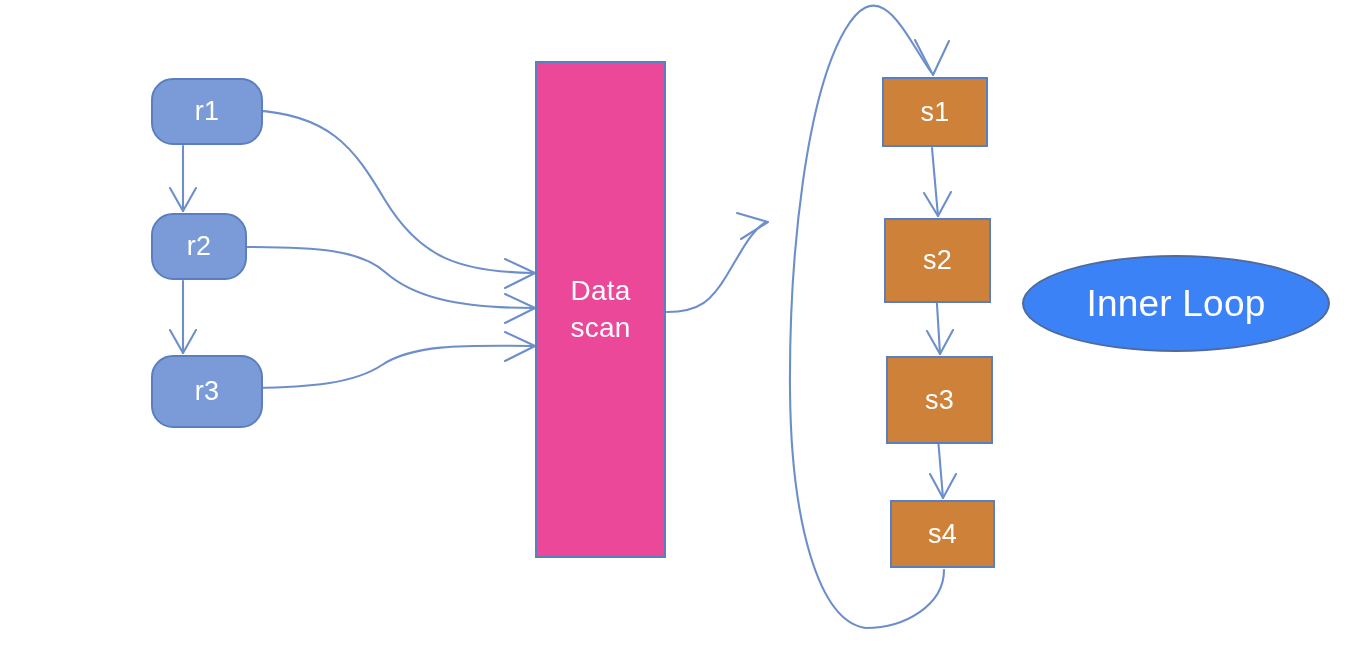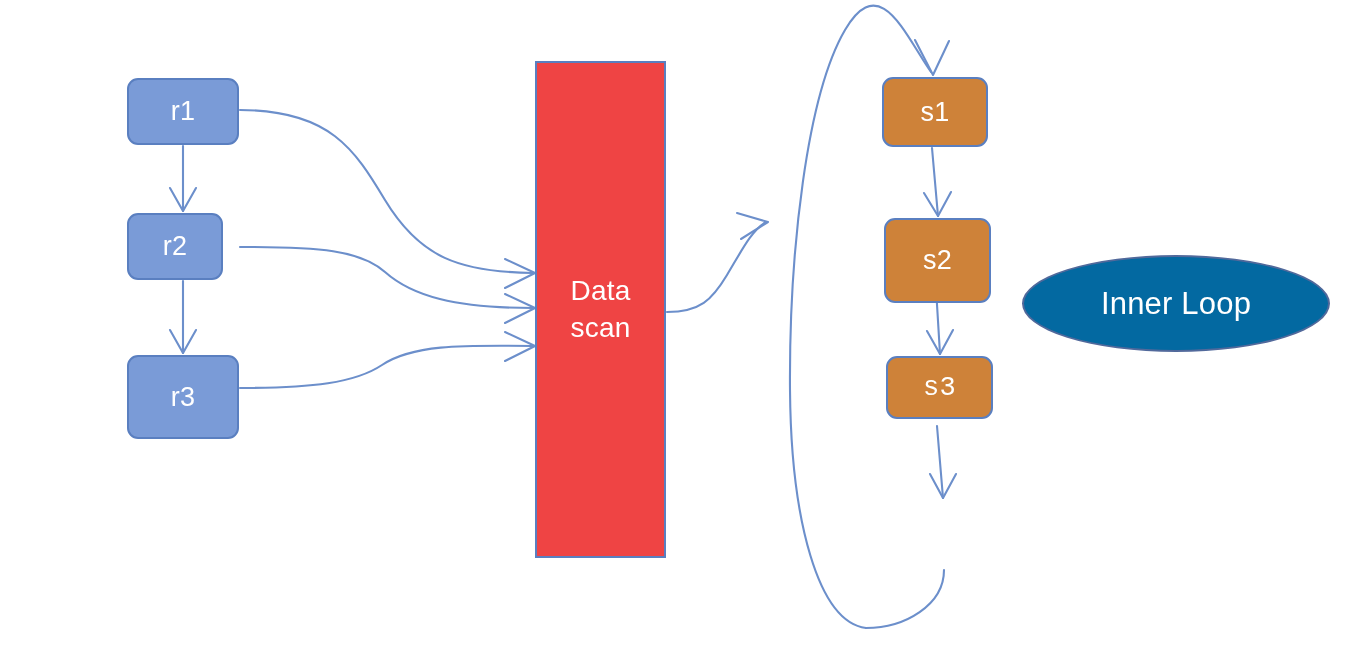--- a/index.html
+++ b/index.html
@@ -34,44 +34,45 @@
     justify-content: center;
     color: #ffffff;
     font-family: "Liberation Sans", sans-serif;
     font-weight: 400;
     letter-spacing: 0.2px;
     user-select: none;
   }
   .rbox {
     background: #7A9BD7;
     border: 2.5px solid #5A7FC0;
-    border-radius: 11px;
+    border-radius: 22px;
     font-size: 27px;
+    margin-left: 24px;
   }
   .sbox {
     background: #CE8239;
     border: 2.5px solid #5A7FC0;
-    border-radius: 11px;
+    border-radius: 0;
     font-size: 27px;
   }
   .scanbox {
-    background: #ef4444;
+    background: #ec4899;
     border: 2.5px solid #5A7FC0;
     border-radius: 0px;
     font-size: 28px;
     line-height: 1.32;
     text-align: center;
     flex-direction: column;
   }
   .scanbox span { display: block; }
   .ellipse {
-    background: #0369a1;
+    background: #3b82f6;
     border: 2.5px solid #51699B;
     border-radius: 50%;
-    font-size: 31px;
+    font-size: 37px;
   }
 </style>
 </head>
 <body>
 
 <div id="canvas">
 
   <svg id="edges" viewBox="0 0 1352 651" xmlns="http://www.w3.org/2000/svg">
     <g fill="none" stroke="#6C8FCB" stroke-width="2.1" stroke-linecap="round" stroke-linejoin="round">
 
@@ -130,37 +131,40 @@
       </g>
     </g>
   </svg>
 
   <div class="node rbox" style="left:127px; top:78px; width:112px; height:67px;">
     <span>r1</span>
   </div>
   <div class="node rbox" style="left:127px; top:213px; width:96px; height:67px;">
     <span>r2</span>
   </div>
-  <div class="node rbox" style="left:127px; top:355px; width:112px; height:84px;">
+  <div class="node rbox" style="left:127px; top:355px; width:112px; height:73px;">
     <span>r3</span>
   </div>
 
 
   <div class="node scanbox" style="left:535px; top:61px; width:131px; height:497px;">
     <span>Data</span>
     <span>scan</span>
   </div>
 
   <div class="node sbox" style="left:882px; top:77px; width:106px; height:70px;">
     <span>s1</span>
   </div>
   <div class="node sbox" style="left:884px; top:218px; width:107px; height:85px;">
     <span>s2</span>
   </div>
-  <div class="node sbox" style="left:886px; top:356px; width:107px; height:63px;font-family:Liberation Mono, monospace;">
+  <div class="node sbox" style="left:886px; top:356px; width:107px; height:88px;">
     <span>s3</span>
+  </div>
+  <div class="node sbox" style="left:890px; top:500px; width:105px; height:68px;">
+    <span>s4</span>
   </div>
 
   <div class="node ellipse" style="left:1022px; top:255px; width:308px; height:97px;">
     <span>Inner Loop</span>
   </div>
 
 </div>
 
 </body></html>

